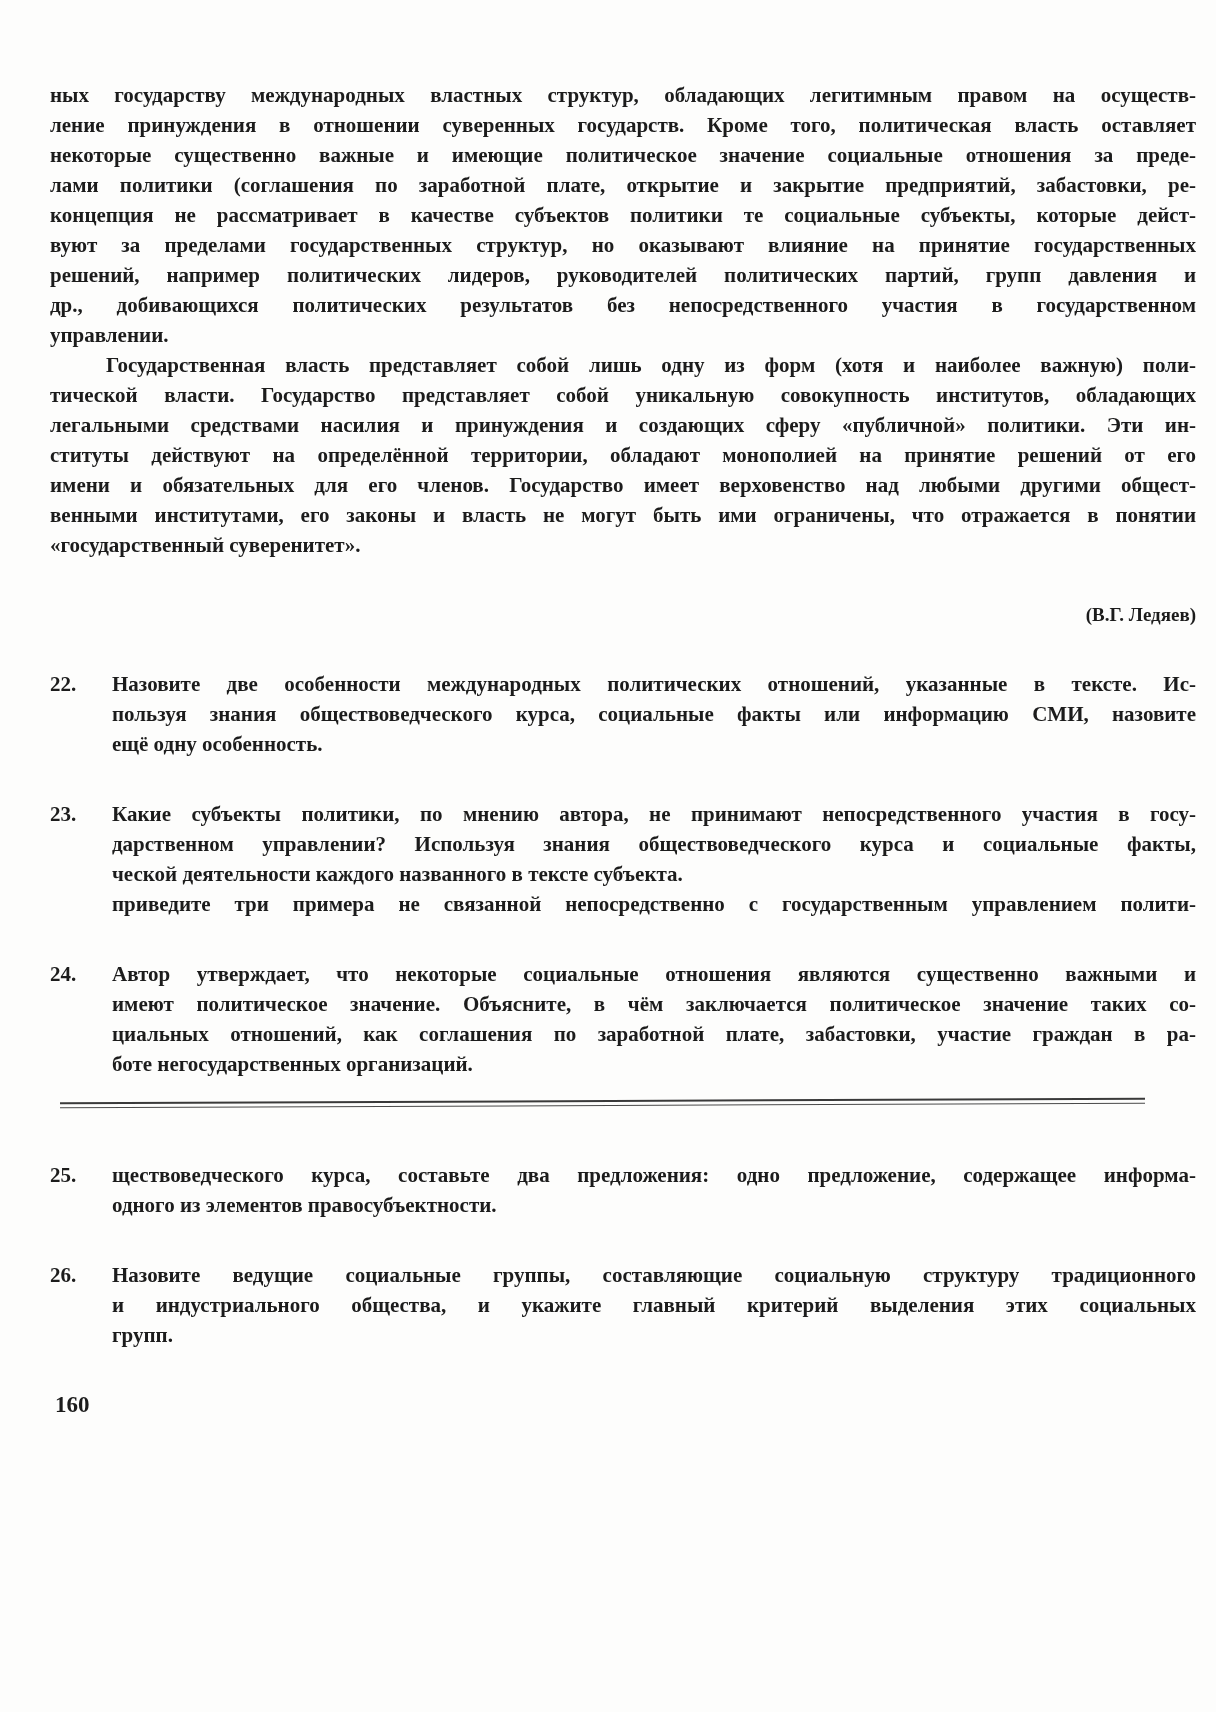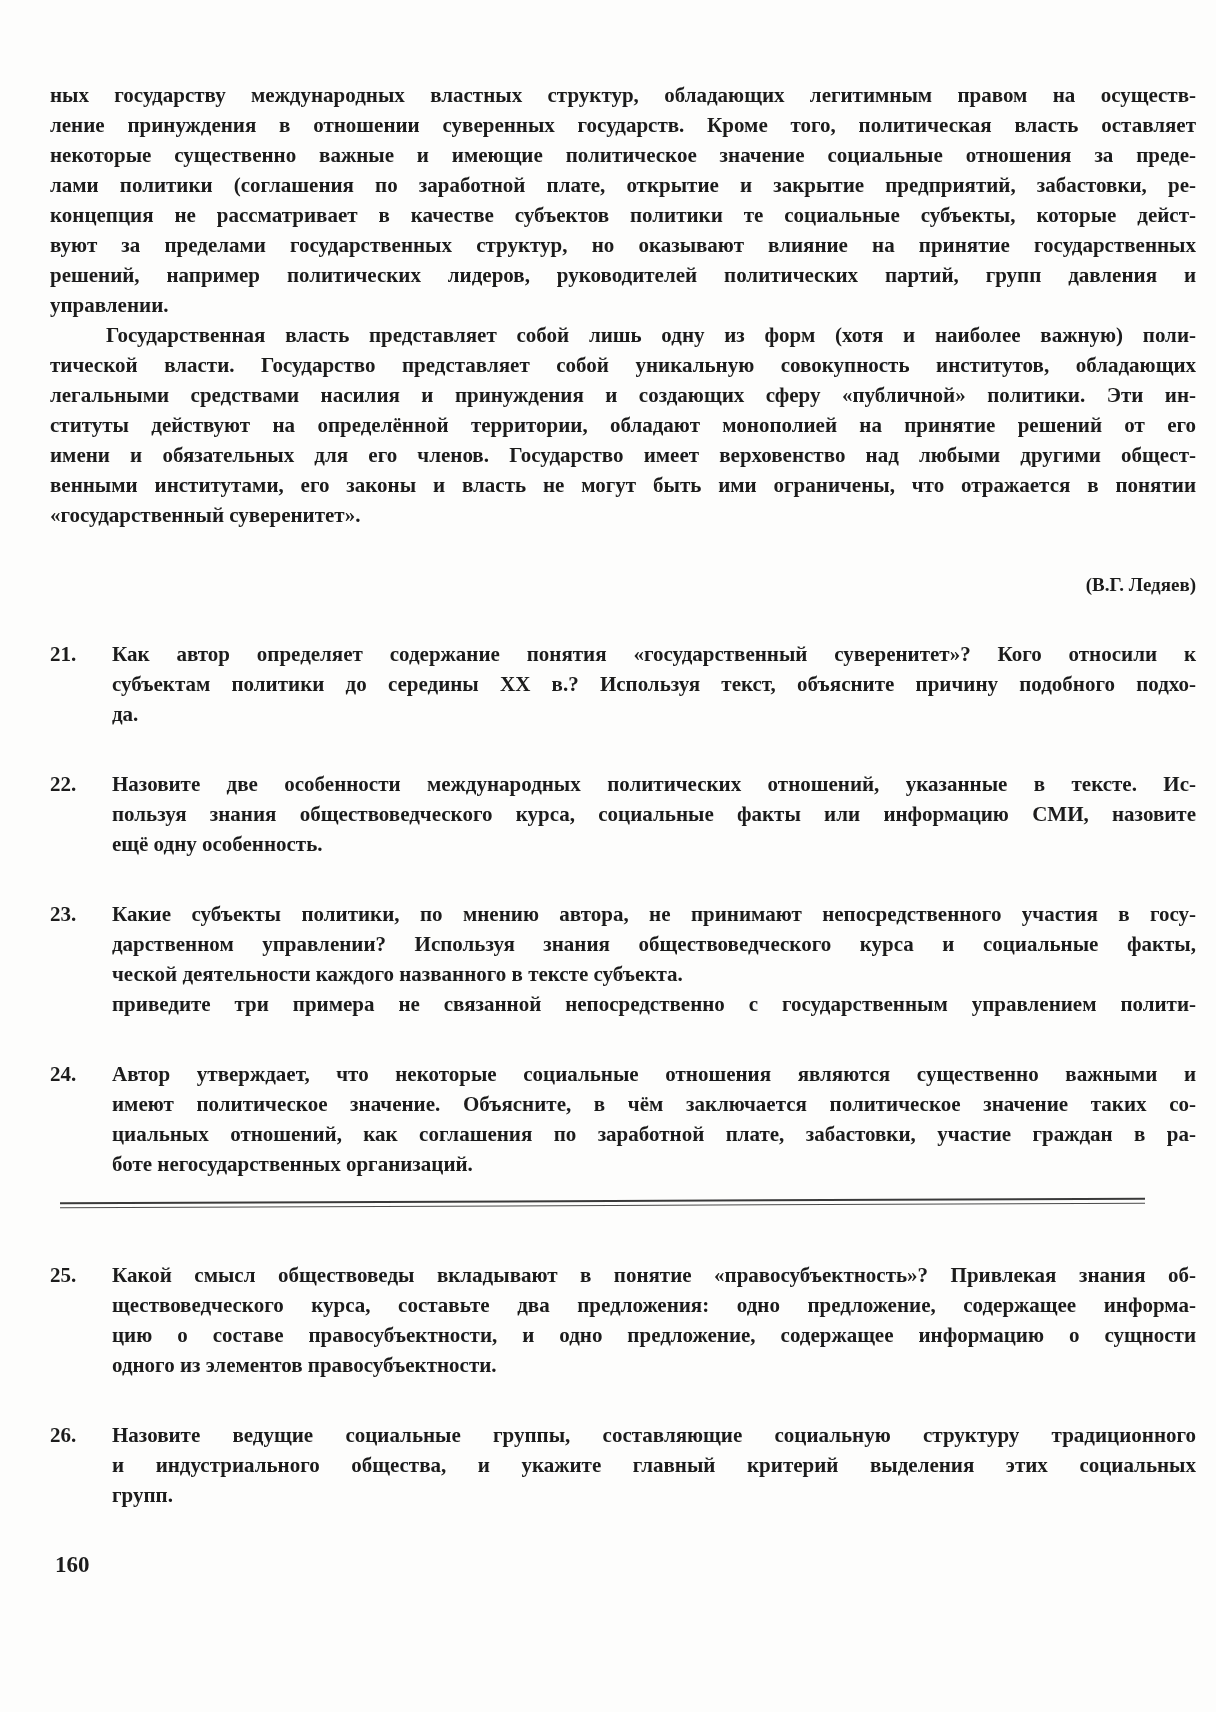--- a/index.html
+++ b/index.html
@@ -82,44 +82,37 @@
 
     <div class="passage" id="passage">
         <div class="paragraph">
           <div class="line">ных государству международных властных структур, обладающих легитимным правом на осуществ-</div>
           <div class="line">ление принуждения в отношении суверенных государств. Кроме того, политическая власть оставляет</div>
           <div class="line">некоторые существенно важные и имеющие политическое значение социальные отношения за преде-</div>
           <div class="line">лами политики (соглашения по заработной плате, открытие и закрытие предприятий, забастовки, ре-</div>
           <div class="line">концепция не рассматривает в качестве субъектов политики те социальные субъекты, которые дейст-</div>
           <div class="line">вуют за пределами государственных структур, но оказывают влияние на принятие государственных</div>
           <div class="line">решений, например политических лидеров, руководителей политических партий, групп давления и</div>
+          <div class="line">др., добивающихся политических результатов без непосредственного участия в государственном</div>
           <div class="line last">управлении.</div>
         </div>
         <div class="paragraph">
           <div class="line indent">Государственная власть представляет собой лишь одну из форм (хотя и наиболее важную) поли-</div>
           <div class="line">тической власти. Государство представляет собой уникальную совокупность институтов, обладающих</div>
           <div class="line">легальными средствами насилия и принуждения и создающих сферу «публичной» политики. Эти ин-</div>
           <div class="line">ституты действуют на определённой территории, обладают монополией на принятие решений от его</div>
           <div class="line">имени и обязательных для его членов. Государство имеет верховенство над любыми другими общест-</div>
           <div class="line">венными институтами, его законы и власть не могут быть ими ограничены, что отражается в понятии</div>
           <div class="line last">«государственный суверенитет».</div>
         </div>
       </div>
 
     <div class="attribution">(В.Г. Ледяев)</div>
 
     <div class="questions" id="questions-top">
-        <div class="question">
-          <div class="q-num">21.</div>
-          <div class="q-body">
-            <div class="line">Как автор определяет содержание понятия «государственный суверенитет»? Кого относили к</div>
-            <div class="line">субъектам политики до середины XX в.? Используя текст, объясните причину подобного подхо-</div>
-            <div class="line last">да.</div>
-          </div>
-        </div>
         <div class="question">
           <div class="q-num">22.</div>
           <div class="q-body">
             <div class="line">Назовите две особенности международных политических отношений, указанные в тексте. Ис-</div>
             <div class="line">пользуя знания обществоведческого курса, социальные факты или информацию СМИ, назовите</div>
             <div class="line last">ещё одну особенность.</div>
           </div>
         </div>
         <div class="question">
           <div class="q-num">23.</div>
@@ -140,23 +133,21 @@
           </div>
         </div>
       </div>
 
     <div class="separator"></div>
 
     <div class="questions" id="questions-bottom">
         <div class="question">
           <div class="q-num">25.</div>
           <div class="q-body">
-            <div class="line">Какой смысл обществоведы вкладывают в понятие «правосубъектность»? Привлекая знания об-</div>
             <div class="line">ществоведческого курса, составьте два предложения: одно предложение, содержащее информа-</div>
-            <div class="line">цию о составе правосубъектности, и одно предложение, содержащее информацию о сущности</div>
             <div class="line last">одного из элементов правосубъектности.</div>
           </div>
         </div>
         <div class="question">
           <div class="q-num">26.</div>
           <div class="q-body">
             <div class="line">Назовите ведущие социальные группы, составляющие социальную структуру традиционного</div>
             <div class="line">и индустриального общества, и укажите главный критерий выделения этих социальных</div>
             <div class="line last">групп.</div>
           </div>

